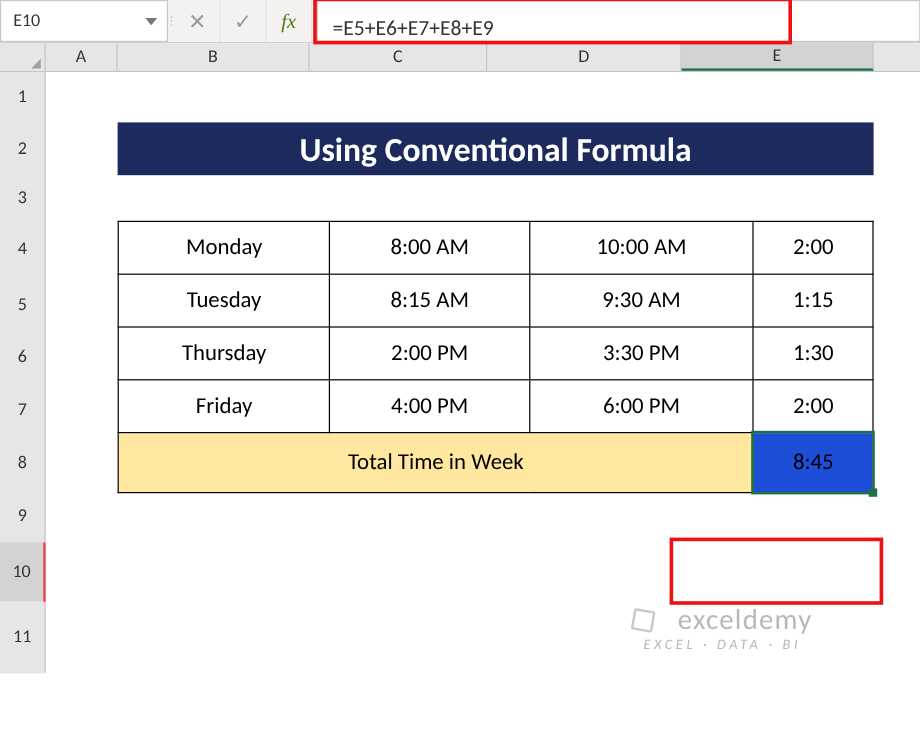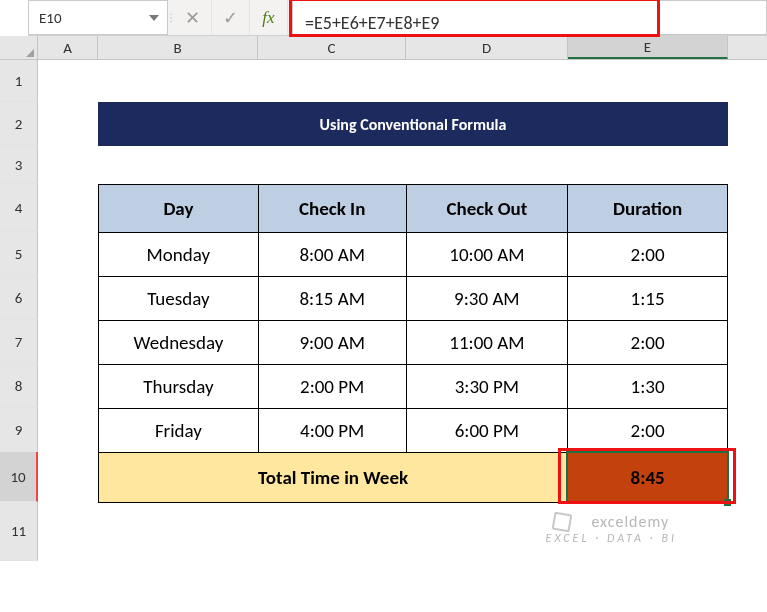--- a/index.html
+++ b/index.html
@@ -12,21 +12,20 @@
     position: relative;
   }
 
   
   .formula-bar {
     display: flex;
     align-items: stretch;
     height: 36px;
     background: #f3f2f1;
     border-bottom: 1px solid #d0d0d0;
-    margin-left: 28px;
   }
   .name-box {
     width: 140px;
     background: #fff;
     border: 1px solid #c9c9c9;
     display: flex;
     align-items: center;
     padding: 0 10px;
     font-size: 15px;
     color: #333;
@@ -151,21 +150,21 @@
   
   .title-band {
     position: absolute;
     left: 60px;
     top: 42px;
     width: 630px;
     height: 44px;
     background: #1c2a5e;
     color: #fff;
     font-weight: 700;
-    font-size: 16px;
+    font-size: 28px;
     display: flex;
     align-items: center;
     justify-content: center;
   }
 
   .tbl {
     position: absolute;
     left: 60px;
     top: 124px;
     width: 630px;
@@ -184,25 +183,25 @@
     font-weight: 700;
     height: 48px;
   }
   .tbl .wB { width: 160px; }
   .tbl .wC { width: 148px; }
   .tbl .wD { width: 162px; }
   .tbl .wE { width: 160px; }
 
   .total-row td {
     background: #ffe79f;
-    font-weight: 700;
+    font-weight: 400;
     height: 50px;
   }
   .total-row .total-cell {
-    background: #c2410c;
+    background: #1d4ed8;
     position: relative;
   }
 
   
   .active-cell-outline {
     position: absolute;
     border: 2px solid #1d7044;
     pointer-events: none;
   }
   .active-handle {
@@ -222,21 +221,21 @@
   .wm {
     position: absolute;
     right: 90px;
     bottom: 16px;
     display: flex;
     flex-direction: column;
     align-items: center;
     color: #b8b8b8;
     font-size: 12px;
   }
-  .wm .big { font-size: 16px; letter-spacing: 1px; display: flex; align-items: center; gap: 20px; }
+  .wm .big { font-size: 24px; letter-spacing: 1px; display: flex; align-items: center; gap: 20px; }
   .wm .small { font-size: 12px; letter-spacing: 3px; font-style: italic; }
   .wm-icon {
     width: 18px; height: 18px;
     border: 2px solid #c8c8c8;
     border-radius: 2px;
     transform: rotate(10deg);
     position: relative;
   }
 
   .fb-sep {
@@ -302,43 +301,31 @@
   </div>
 
   <div class="sheet">
 
     <div class="title-band">
       <span>Using Conventional Formula</span>
     </div>
 
     <table class="tbl">
       <tbody>
-          <tr>
-        <th class="wB">Day</th>
-        <th class="wC">Check In</th>
-        <th class="wD">Check Out</th>
-        <th class="wE">Duration</th>
-      </tr>
       <tr>
         <td>Monday</td>
         <td>8:00 AM</td>
         <td>10:00 AM</td>
         <td>2:00</td>
       </tr>
       <tr>
         <td>Tuesday</td>
         <td>8:15 AM</td>
         <td>9:30 AM</td>
         <td>1:15</td>
-      </tr>
-      <tr>
-        <td>Wednesday</td>
-        <td>9:00 AM</td>
-        <td>11:00 AM</td>
-        <td>2:00</td>
       </tr>
       <tr>
         <td>Thursday</td>
         <td>2:00 PM</td>
         <td>3:30 PM</td>
         <td>1:30</td>
       </tr>
       <tr>
         <td>Friday</td>
         <td>4:00 PM</td>

